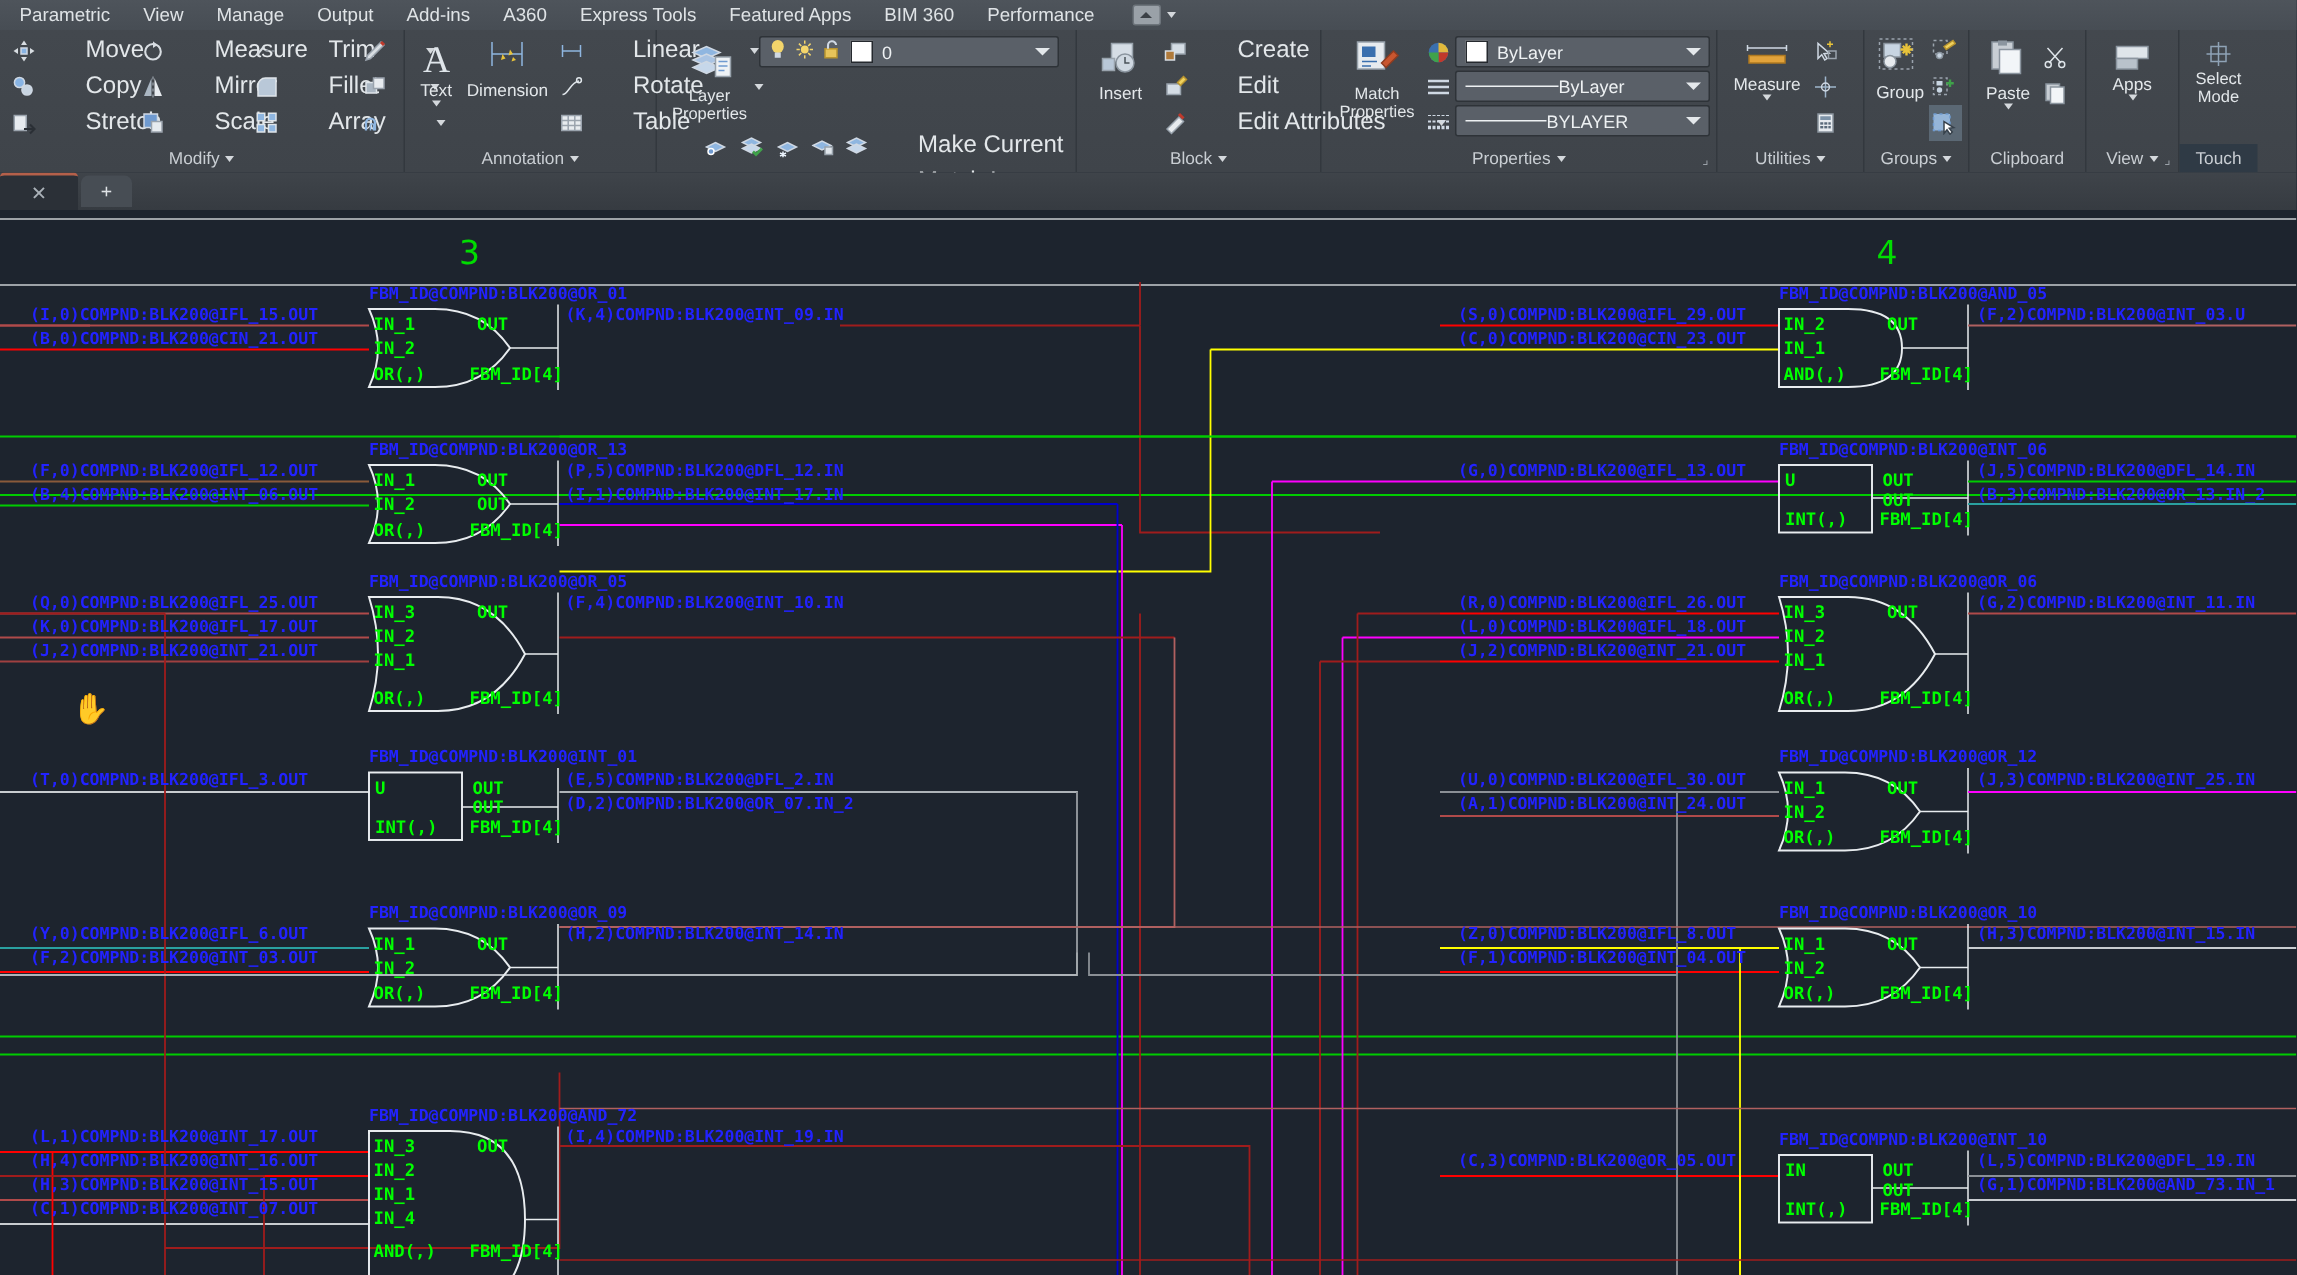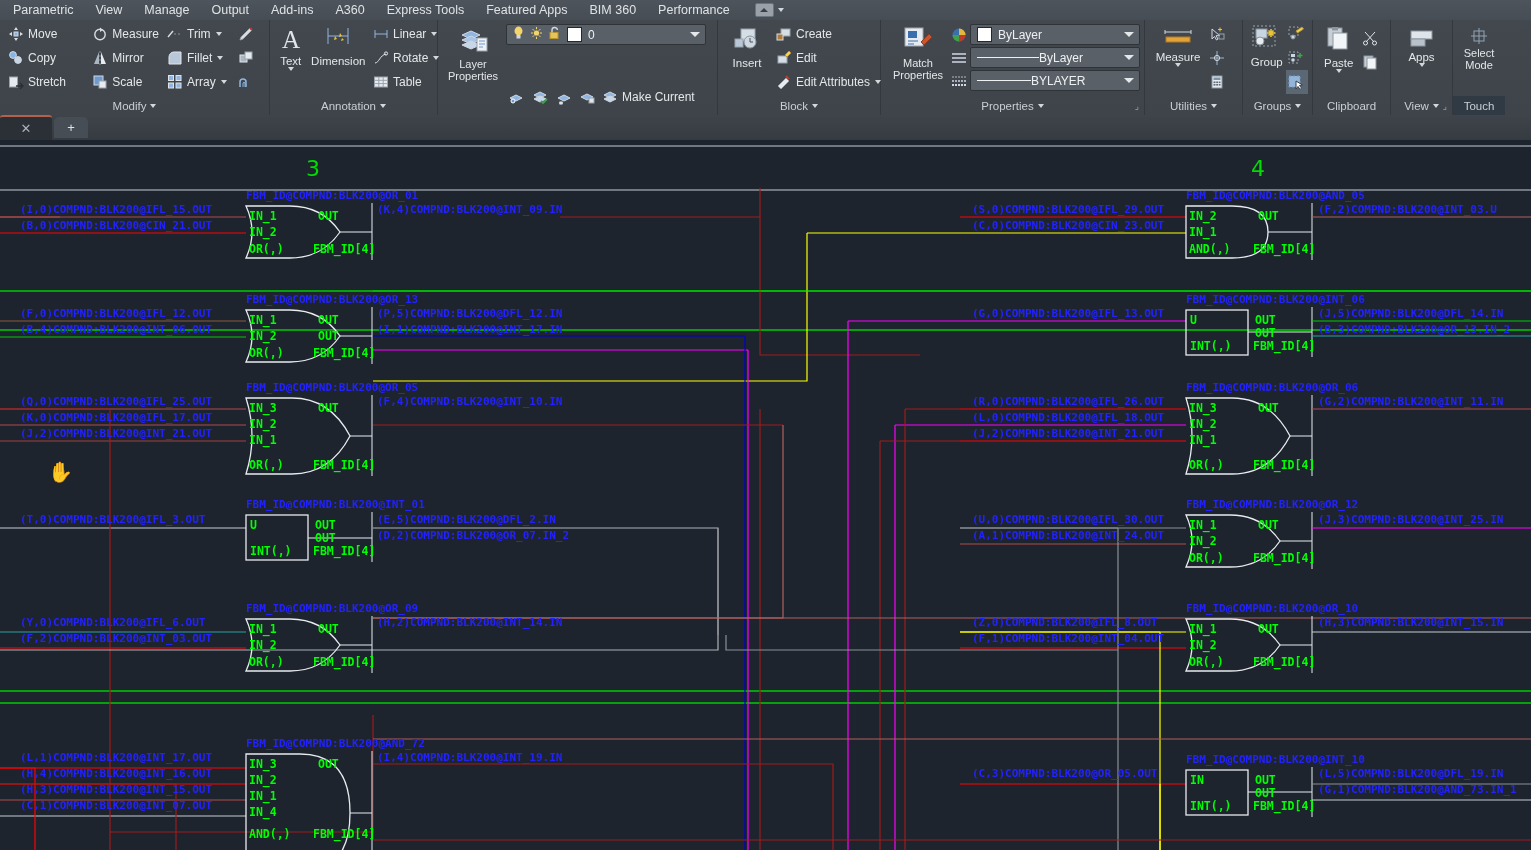--- a/index.html
+++ b/index.html
@@ -19,21 +19,21 @@
   .caret{width:0;height:0;border-left:3.5px solid transparent;border-right:3.5px solid transparent;border-top:4px solid #d4d8dc;display:inline-block;}
 
   .panels{position:absolute;left:0;top:20px;height:95px;display:flex;}
   .panel{position:relative;height:95px;border-right:1px solid #33383e;box-sizing:border-box;}
   .panel .pbody{display:flex;height:76px;padding:2px 4px 0 4px;box-sizing:border-box;}
   .panel .ptitle{position:absolute;bottom:0;left:0;right:0;height:19px;display:flex;
      align-items:center;justify-content:center;gap:4px;color:#c9ced3;font-size:11.5px;}
   .panel .ptitle .sq{position:absolute;right:5px;color:#9aa1a8;font-size:9px;}
 
   .col{display:flex;flex-direction:column;justify-content:flex-start;}
-  .srow{display:flex;align-items:center;height:24px;padding:0 4px;color:#e3e7ea;font-size:12px;white-space:nowrap;}
+  .srow{display:flex;align-items:center;height:24px;padding:0 4px;color:#e3e7ea;font-size:16px;white-space:nowrap;gap:29px;}
   .srow .lbl{margin-left:4px;}
   .srow .cc{margin-left:5px;}
   .bigbtn{width:58px;display:flex;flex-direction:column;align-items:center;justify-content:flex-start;
     padding-top:2px;color:#e3e7ea;font-size:11.5px;text-align:center;line-height:12px;}
   .bigbtn .cap{margin-top:1px;}
   .ic{width:16px;height:16px;display:inline-block;flex:0 0 auto;position:relative;}
   .ic.big{width:30px;height:30px;}
 
   
   .combo{height:21px;background:#5a6068;border:1px solid #2e3338;display:flex;align-items:center;

